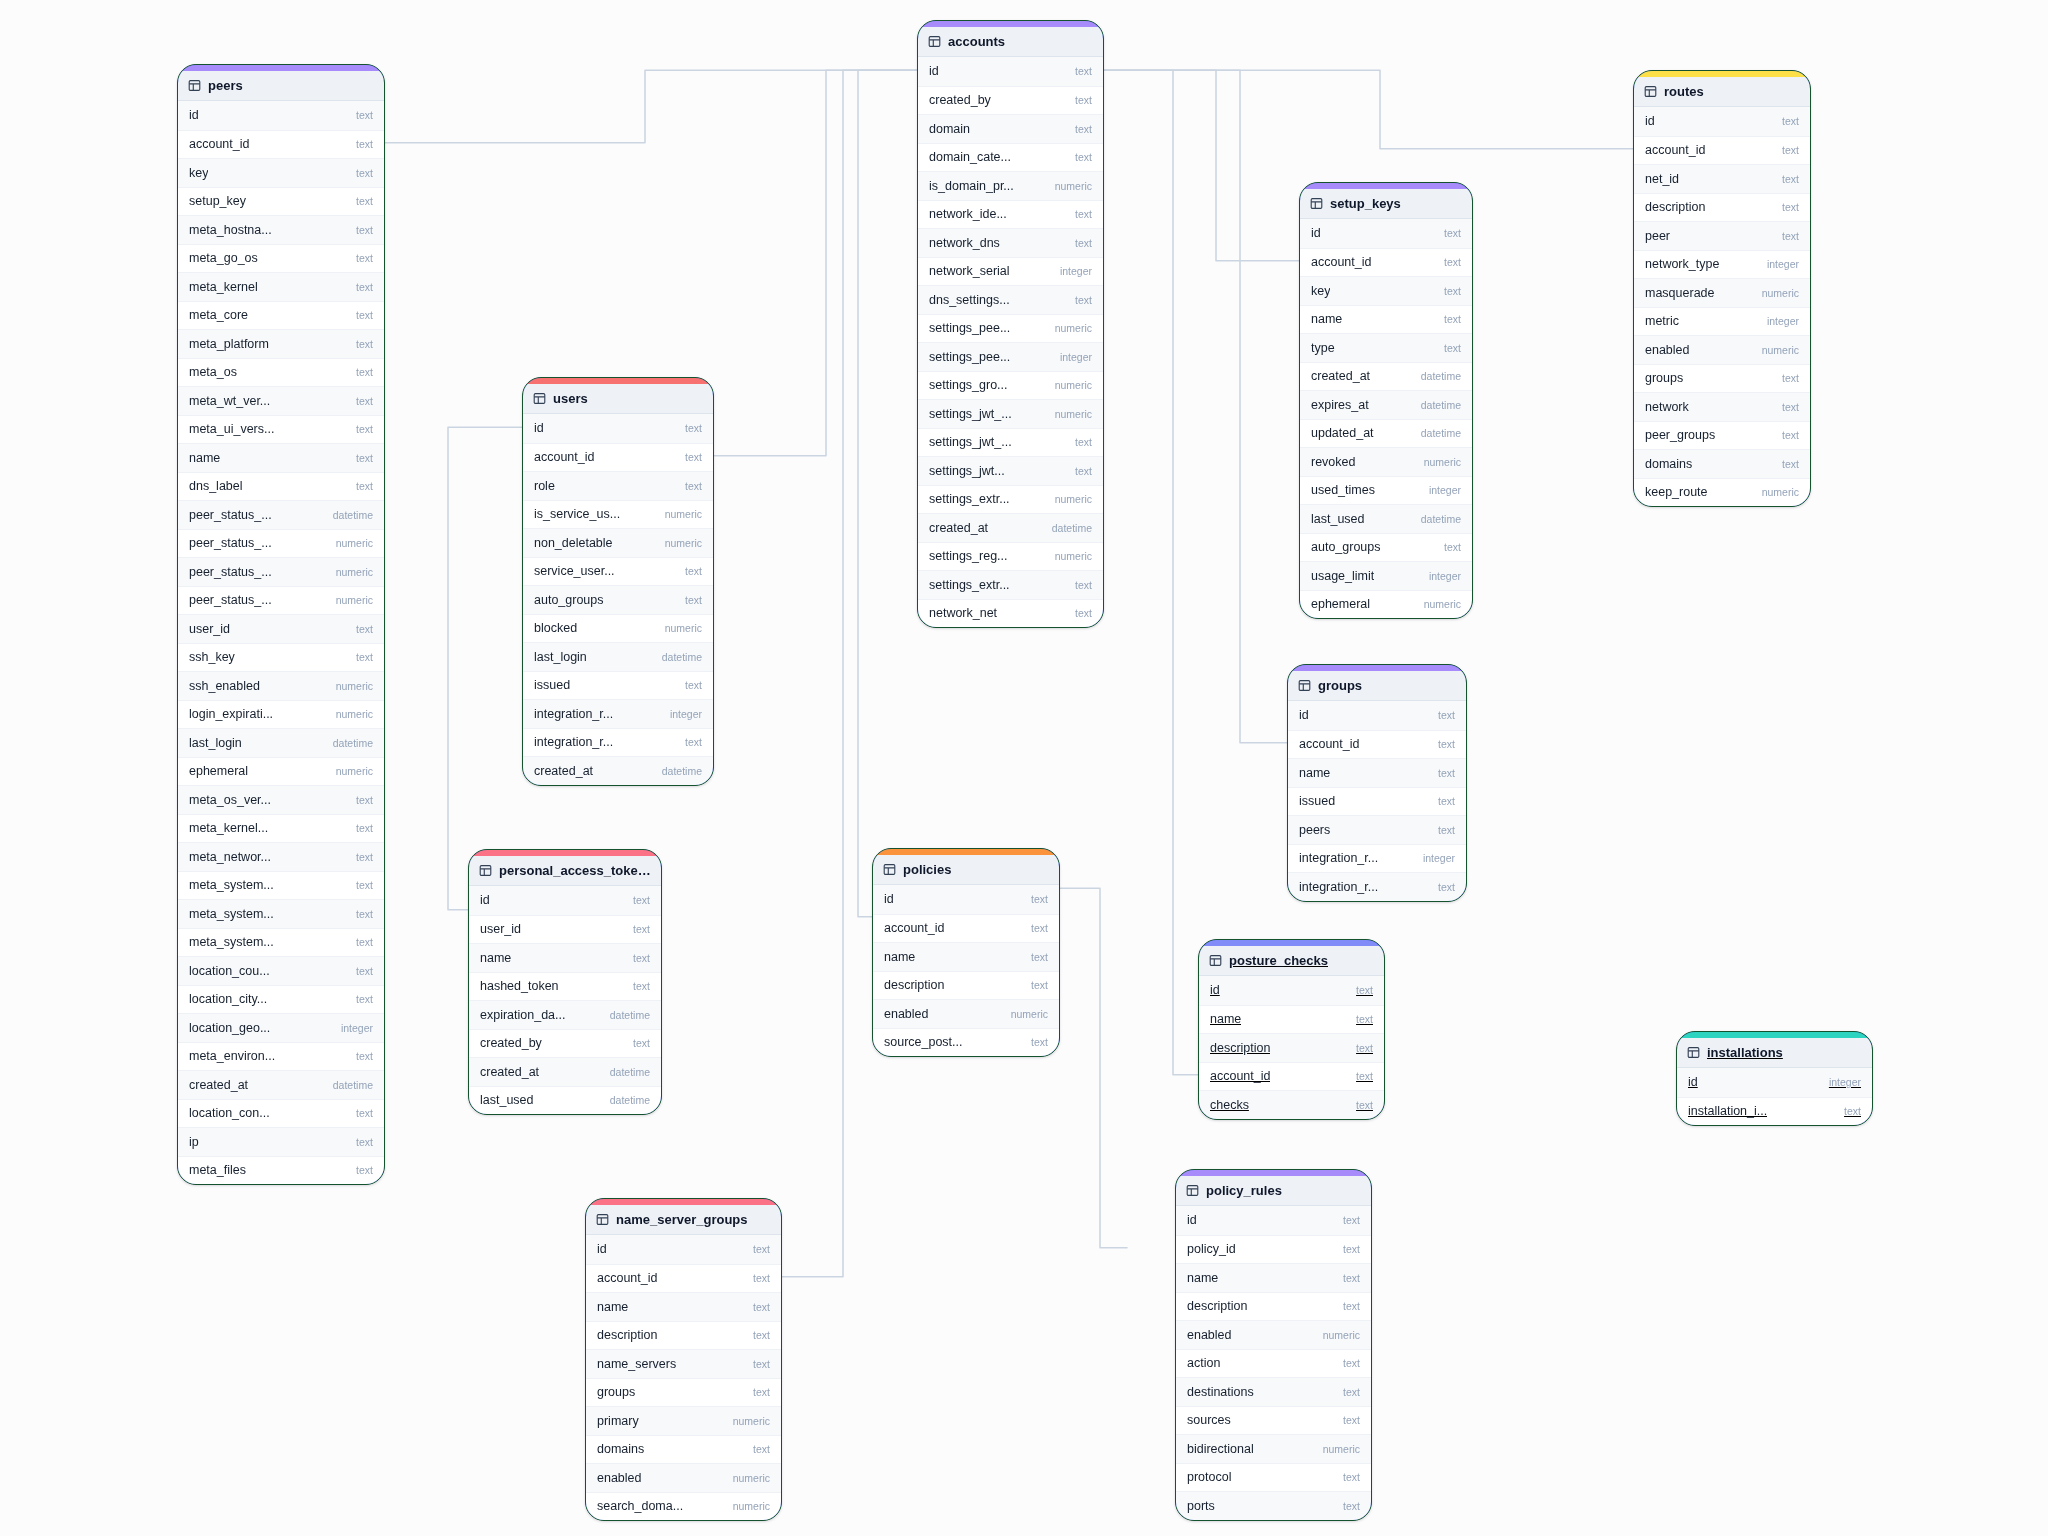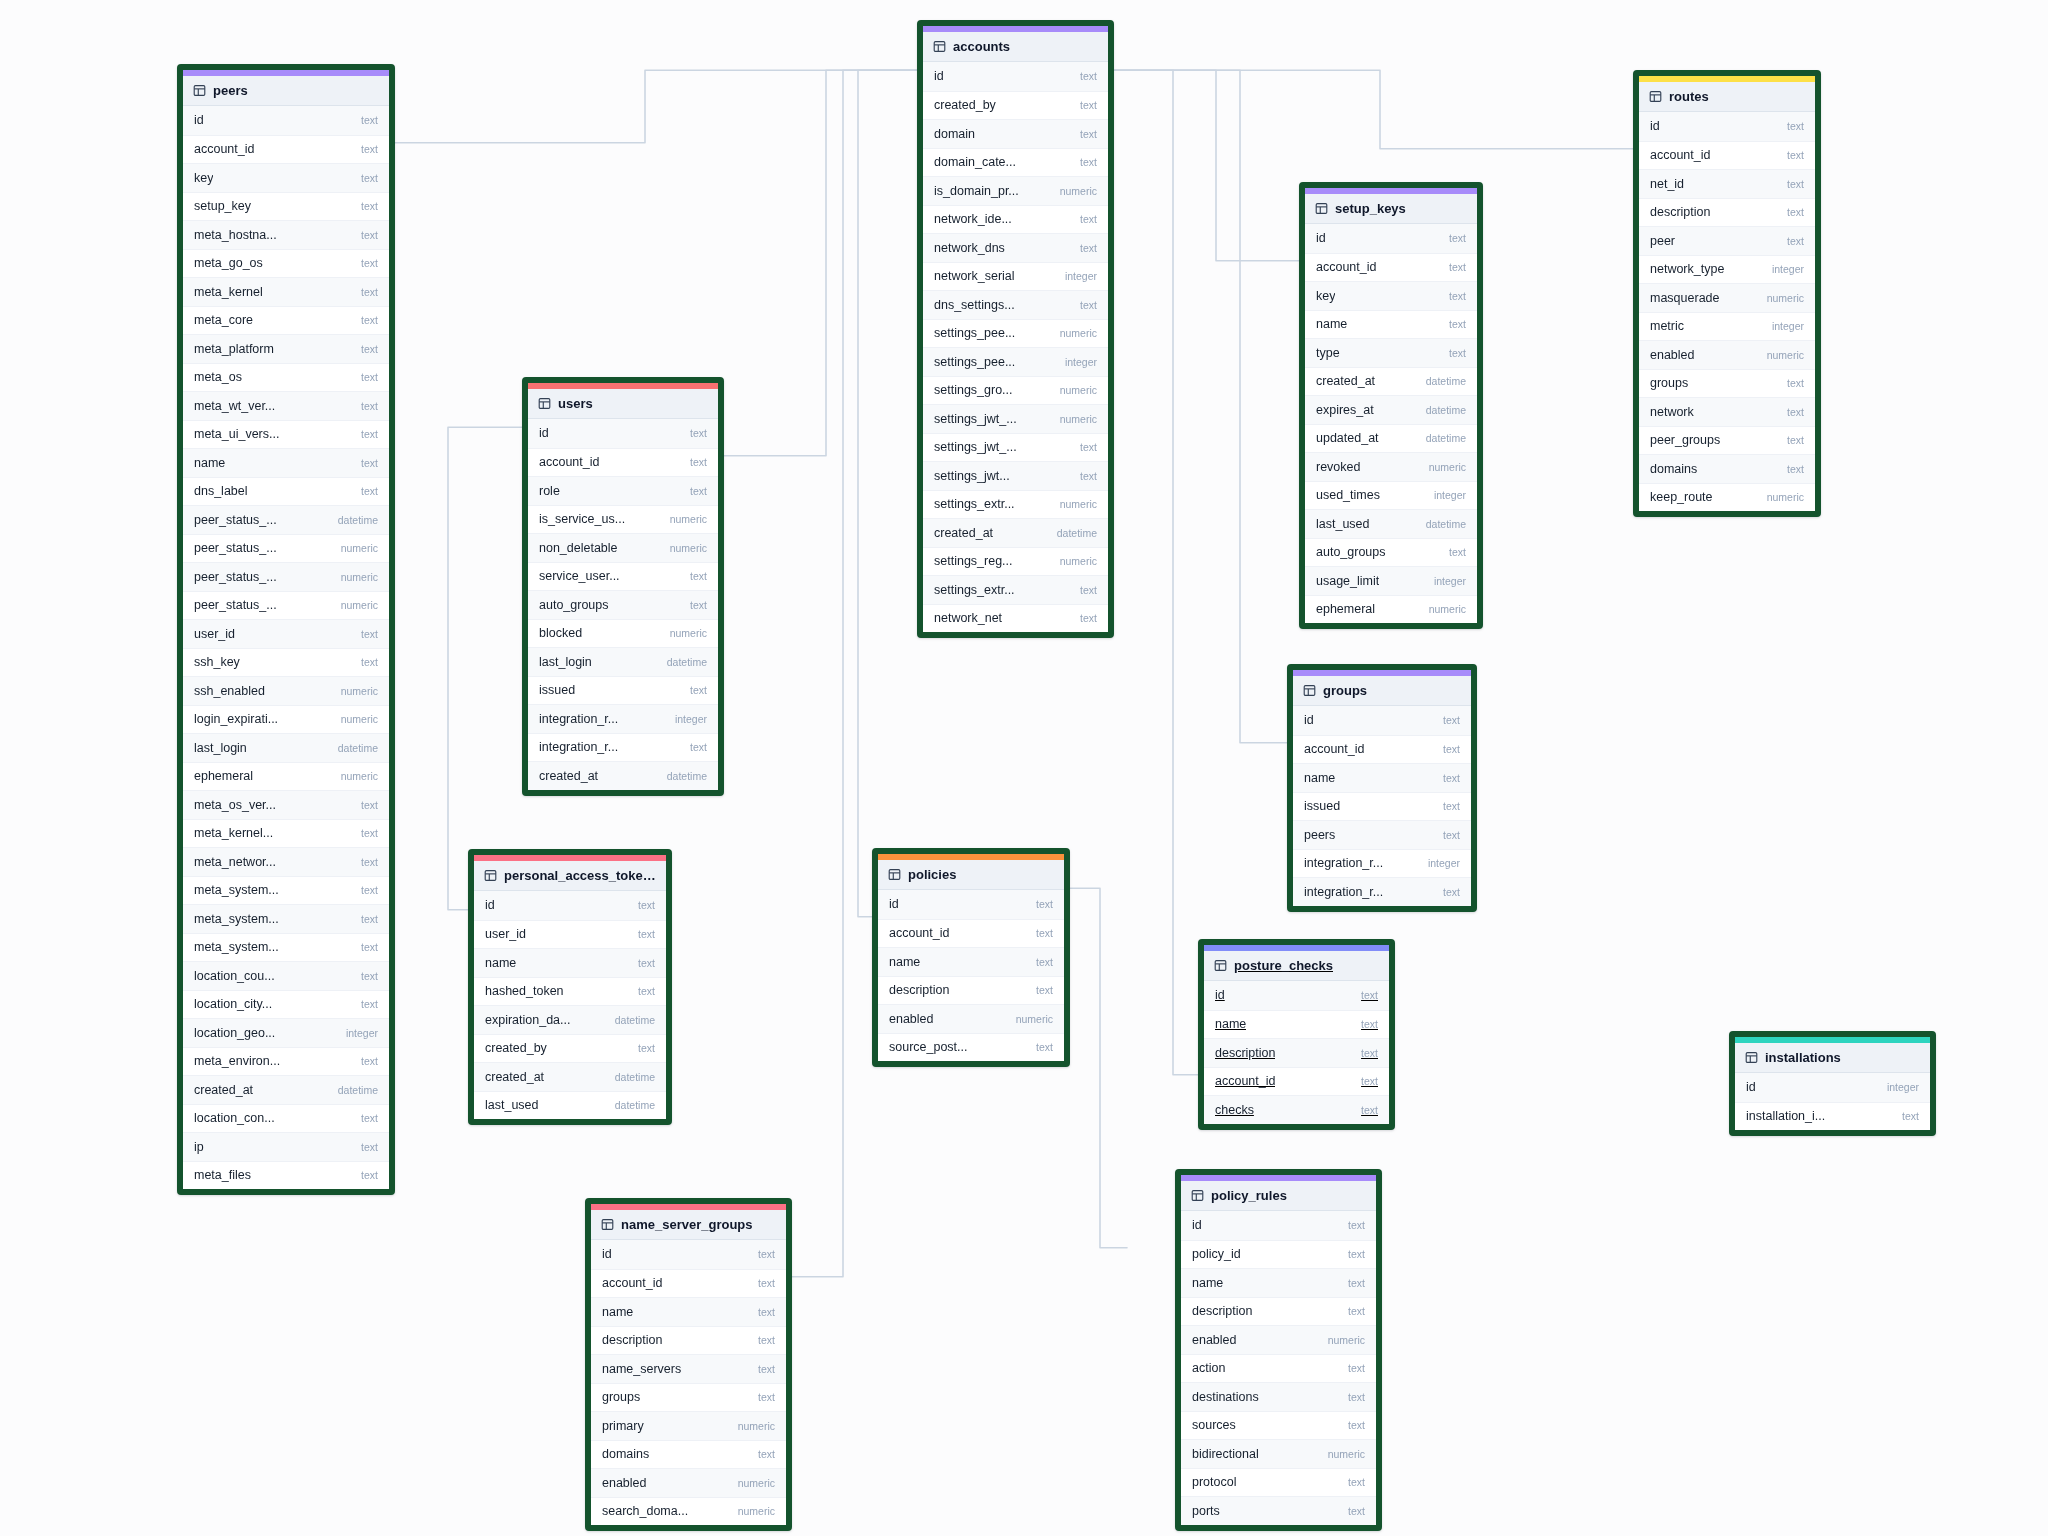--- a/index.html
+++ b/index.html
@@ -5,22 +5,22 @@
   html,body{margin:0;padding:0;}
   body{
     width:2048px;height:1536px;overflow:hidden;position:relative;
     background:#fcfcfd;
     font-family:"Liberation Sans","DejaVu Sans",sans-serif;
   }
   #canvas{position:absolute;inset:0;width:2048px;height:1536px;}
   #wires{position:absolute;left:0;top:0;z-index:1;}
   .wire{fill:none;stroke:#cbd5e1;stroke-width:1.6;stroke-linejoin:round;stroke-linecap:round;}
   .table-card{
-    position:absolute;z-index:2;background:#b91c1c;
-    border:6px solid #14532d;border-radius:4px;
+    position:absolute;z-index:2;background:#1d4ed8;
+    border:1px solid #14532d;border-radius:19px;
     box-shadow:0 1px 3px rgba(16,24,40,.10),0 1px 2px rgba(16,24,40,.06);
     overflow:hidden;
   }
   .accent-bar{height:6px;width:100%;}
   .table-header{
     height:30px;display:flex;align-items:center;gap:7px;
     background:#eef2f7;border-bottom:1px solid #dde4ec;
     padding:0 10px;box-sizing:border-box;
   }
   .t-icon{display:flex;align-items:center;color:#334155;flex:0 0 auto;}
@@ -688,21 +688,21 @@
         <div class="field-row">
     <span class="f-name">account_id</span>
     <span class="f-type">text</span>
   </div>
         <div class="field-row">
     <span class="f-name">checks</span>
     <span class="f-type">text</span>
   </div>
       </div>
   </div>
-    <div class="table-card" style="left: 1729px; top: 1031px; width: 195px;">
+    <div class="table-card" style="left: 1676px; top: 1031px; width: 195px; text-decoration: underline;">
     <div class="accent-bar" style="background: rgb(45, 212, 191);"></div>
     <div class="table-header">
       <span class="t-icon">
         <svg width="13" height="13" viewBox="0 0 16 16" fill="none" stroke="currentColor" stroke-width="1.4">
           <rect x="1.5" y="2" width="13" height="12" rx="1.5"></rect>
           <line x1="1.5" y1="6" x2="14.5" y2="6"></line>
           <line x1="6.5" y1="6" x2="6.5" y2="14"></line>
         </svg>
       </span>
       <span class="t-name">installations</span>

